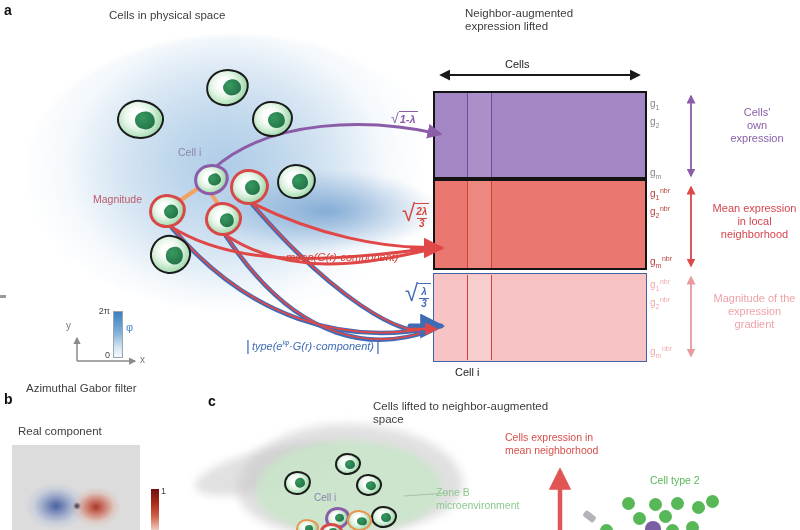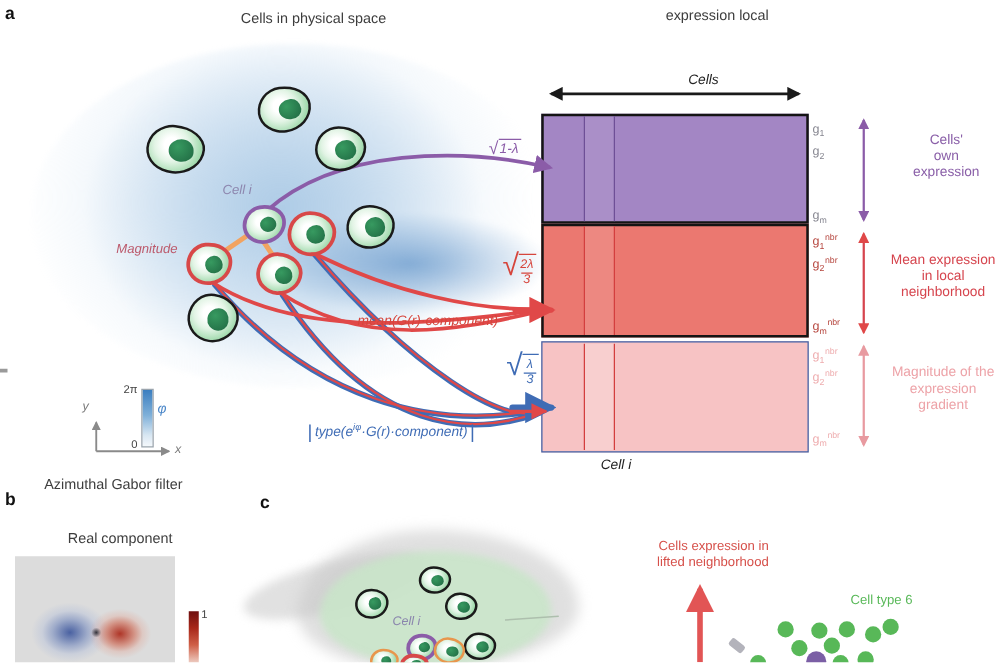--- a/index.html
+++ b/index.html
@@ -1,20 +1,20 @@
 <!DOCTYPE html>
 <html><head>
 <meta charset="utf-8">
 <style>
   html,body{margin:0;padding:0;background:#fff;}
   .canvas{position:relative;width:800px;height:530px;overflow:hidden;background:#ffffff;
           font-family:"Liberation Sans",sans-serif;color:#333;}
   .abs{position:absolute;}
-  .ctr{text-align:right;}
-  .it{font-style:italic;}
+  .ctr{text-align:left;}
+  .it{}
   .panel-label{font-weight:bold;font-size:14px;color:#111;z-index:6;}
   .fig-title{font-size:11.5px;color:#3d3d3d;line-height:13px;z-index:5;}
 
   
   .bg-blob{left:25px;top:35px;width:420px;height:275px;z-index:1;border-radius:50%;
     background:
       radial-gradient(ellipse 150px 55px at 72% 64%, rgba(110,157,206,.8), rgba(110,157,206,0) 75%),
       radial-gradient(ellipse 205px 168px at 48% 48%, rgba(173,203,230,.95), rgba(173,203,230,0) 78%),
       radial-gradient(ellipse 250px 205px at 47% 45%, rgba(208,226,242,.9), rgba(208,226,242,0) 82%);
     filter:blur(2px);}
@@ -51,21 +51,21 @@
   .glabel sup{font-size:7px;vertical-align:4px;margin-left:.5px;}
   .g-own{color:#85858f;}
   .g-nbr{color:#b5443c;}
   .g-grad{color:#eeacae;}
 
   .ann{position:absolute;z-index:5;font-size:11px;line-height:13px;text-align:center;}
 
   
   .sqrt{position:absolute;z-index:5;display:flex;align-items:flex-start;font-size:11px;font-style:italic;}
   .sqrt .sign{font-style:normal;line-height:1;}
-  .sqrt .rad{border-top:1.3px solid currentColor;padding:1px 2px 0 1px;line-height:1.1;}
+  .sqrt .rad{border-top:1.3px solid currentColor;padding:1px 2px 0 1px;line-height:1.1;font-weight:bold;}
   .frac{display:inline-flex;flex-direction:column;align-items:center;line-height:1.05;font-size:10px;}
   .frac .den{border-top:1px solid currentColor;padding:0 2px;}
   .sqrt-line .sign{font-size:14px;}
   .sqrt-frac .sign{font-size:24px;font-weight:200;transform:translateY(-2px);}
 
   .formula{position:absolute;z-index:5;font-size:11px;font-style:italic;white-space:nowrap;}
   .formula sup{font-size:7.5px;}
   .formula .bar{font-style:normal;font-size:15px;font-weight:300;vertical-align:-1.5px;padding:0 2px;}
 
   
@@ -227,21 +227,22 @@
   <div class="formula" style="left:286px;top:251px;color:#d6453c">mean(G(r)·component)</div>
   <div class="formula" style="left:244px;top:337px;color:#3f6cb5"><span class="bar">|</span><span>type(e</span><sup>iφ</sup><span>·G(r)·component)</span><span class="bar">|</span></div>
 
   <div class="cb-lab" style="left:90px;top:306px;width:20px;text-align:right">2π</div>
   <div class="cb-lab" style="left:96px;top:350px;width:14px;text-align:right">0</div>
   <div class="cb-lab it" style="left:126px;top:321px;font-size:11px;color:#4a86c8">φ</div>
   <div class="cb-lab it" style="left:66px;top:320px;font-size:10px;color:#7a7a7a">y</div>
   <div class="cb-lab it" style="left:140px;top:354px;font-size:10px;color:#7a7a7a">x</div>
 
   <div class="abs fig-title ctr" style="left:465px;top:7px;width:150px">
-    <div>expression local</div>
+    <div>Neighbor-augmented</div>
+    <div>expression lifted</div>
   </div>
   <div class="abs small-lab it ctr" style="left:505px;top:58px;width:70px;color:#222;font-size:11px">Cells</div>
   <div class="abs small-lab it ctr" style="left:455px;top:366px;width:50px;color:#222;font-size:11px">Cell i</div>
 
   <div class="sqrt sqrt-line" style="left:391px;top:111px;color:#8b5ca8">
       <span class="sign">√</span>
       <span class="rad">1-λ</span>
     </div>
   <div class="sqrt sqrt-frac" style="left:402px;top:203px;color:#d6453c">
       <span class="sign">√</span>
@@ -283,20 +284,25 @@
       <div>expression</div>
       <div>gradient</div>
   </div>
 
   <div class="abs panel-label" style="left:4px;top:391px">b</div>
   <div class="abs fig-title ctr" style="left:26px;top:382px;width:120px">Azimuthal Gabor filter</div>
   <div class="abs fig-title ctr" style="left:18px;top:425px;width:120px">Real component</div>
   <div class="cb-lab" style="left:161px;top:486px">1</div>
 
   <div class="abs panel-label" style="left:208px;top:393px">c</div>
+  <div class="abs fig-title ctr" style="left:373px;top:400px;width:200px">Cells lifted to neighbor-augmented space</div>
   <div class="abs small-lab it" style="left:314px;top:491px;color:#8a85ad;font-size:10px">Cell i</div>
+  <div class="abs small-lab ctr" style="left:436px;top:486px;width:90px;color:#8cc98c">
+    <div>Zone B</div>
+      <div>microenvironment</div>
+  </div>
   <div class="abs small-lab ctr" style="left:505px;top:431px;width:110px;color:#d6504a">
     <div>Cells expression in</div>
-      <div>lifted neighborhood</div>
-  </div>
-  <div class="abs small-lab ctr" style="left:650px;top:474px;width:80px;color:#58b858">Cell type 6</div>
+      <div>mean neighborhood</div>
+  </div>
+  <div class="abs small-lab ctr" style="left:650px;top:474px;width:80px;color:#58b858">Cell type 2</div>
 
 </div>
 
 </body></html>

